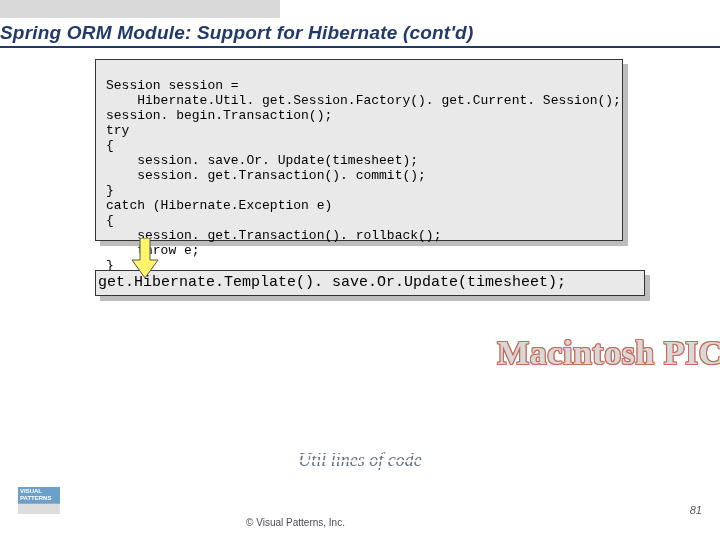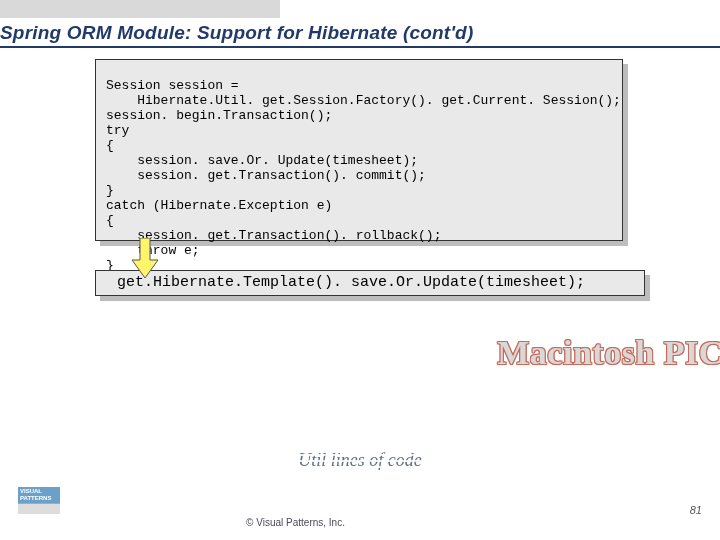--- a/index.html
+++ b/index.html
@@ -71,21 +71,21 @@
   .codebox-2 {
     position: absolute;
     left: 95px; top: 270px;
     width: 550px; height: 26px;
     background: #e9e9e9;
     border: 1px solid #333;
     box-sizing: border-box;
     font-family: "Courier New", monospace;
     font-size: 15px;
     line-height: 24px;
-    padding-left: 21px;
+    padding-left: 2px;
     color: #000;
   }
 
   .pict-msg {
     position: absolute;
     left: 0; top: 335px;
     width: 720px;
     text-align: right;
     font-family: Georgia, "Times New Roman", serif;
     font-size: 34px;

